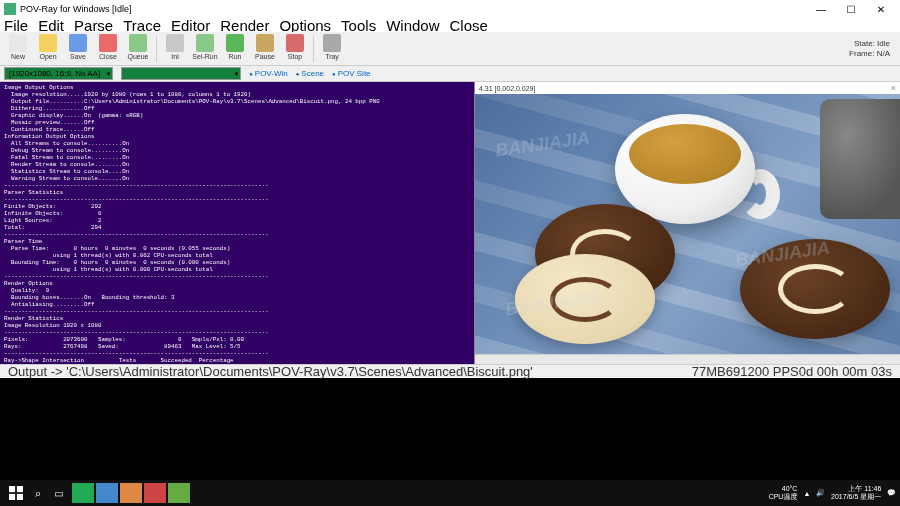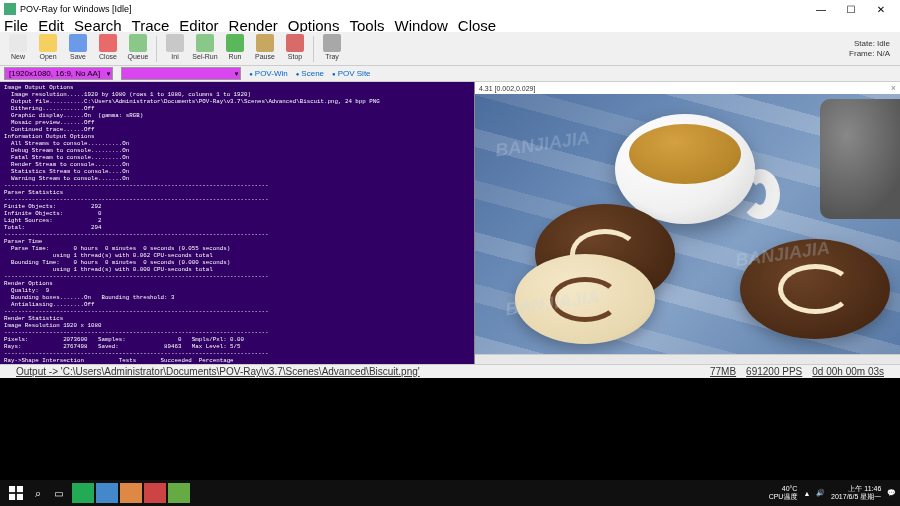--- a/index.html
+++ b/index.html
@@ -12,21 +12,21 @@
 .win-btn { width: 30px; height: 18px; display: flex; align-items: center; justify-content: center; font-size: 10px; color: #000; }
 .win-btn.close { color: #000; }
 .menubar { height: 14px; background: #fff; display: flex; align-items: center; padding: 0 4px; gap: 10px; font-size: 15px; color: #000; }
 .menubar span { cursor: default; }
 .toolbar { height: 34px; background: #f0f0f0; border-bottom: 1px solid #ccc; display: flex; align-items: center; padding: 3px 4px; gap: 2px; }
 .tb-btn { display: flex; flex-direction: column; align-items: center; width: 28px; height: 30px; font-size: 7px; color: #333; }
 .tb-icon { width: 18px; height: 18px; border-radius: 2px; margin-bottom: 1px; }
 .tb-sep { width: 1px; height: 26px; background: #ccc; margin: 0 2px; }
 .status-right { margin-left: auto; font-size: 8px; color: #333; text-align: right; line-height: 10px; padding-right: 6px; }
 .subtoolbar { height: 16px; background: #f0f0f0; border-bottom: 1px solid #ccc; display: flex; align-items: center; padding: 0 4px; font-size: 8px; gap: 8px; }
-.dropdown { background: #d946ef; border: 1px solid #999; padding: 0 12px 0 4px; height: 13px; line-height: 11px; position: relative; }
+.dropdown { background: #15803d; border: 1px solid #999; padding: 0 12px 0 4px; height: 13px; line-height: 11px; position: relative; }
 .dropdown::after { content: "▾"; position: absolute; right: 2px; font-size: 7px; }
 .links { display: flex; gap: 8px; text-align: center; }
 .link { color: #06c; }
 .link::before { content: "●"; margin-right: 2px; font-size: 6px; }
 .main { flex: 1; display: flex; overflow: hidden; background: #300065; }
 .console { flex: 1; background: #300065; color: #fff; font-family: "Consolas","Courier New",monospace; font-size: 5.8px; line-height: 7px; padding: 2px 4px; white-space: pre; overflow: hidden; }
 .render-pane { width: 426px; background: #f0f0f0; display: flex; flex-direction: column; border-left: 1px solid #888; }
 .render-title { height: 12px; background: #fff; font-size: 7px; padding: 0 4px; display: flex; align-items: center; color: #333; }
 .render-title span:last-child { margin-left: auto; color: #888; font-size: 9px; }
 .render-img { flex: 1; position: relative; overflow: hidden; background: linear-gradient(135deg, #4a6a9a 0%, #6a8ab5 30%, #8aa5c8 60%, #5a7aa5 100%); }
@@ -38,23 +38,23 @@
 .biscuit { position: absolute; border-radius: 50%; box-shadow: 0 6px 14px rgba(0,0,0,.25); }
 .b1 { bottom: 50px; left: 60px; width: 140px; height: 100px; background: radial-gradient(ellipse at 40% 35%, #6b4226, #4a2a15 70%, #3a2010); }
 .b2 { bottom: 10px; left: 40px; width: 140px; height: 90px; background: radial-gradient(ellipse at 40% 35%, #f5e8c8, #e8d8b0 70%, #d0c090); }
 .b3 { bottom: 15px; right: 10px; width: 150px; height: 100px; background: radial-gradient(ellipse at 40% 35%, #6b4226, #4a2a15 70%, #3a2010); }
 .swirl { position: absolute; top: 25%; left: 25%; width: 50%; height: 50%; border: 5px solid; border-radius: 50%; border-color: currentColor transparent currentColor currentColor; }
 .b1 .swirl, .b3 .swirl { color: #f5e8c8; }
 .b2 .swirl { color: #6b4226; }
 .tin { position: absolute; top: 5px; right: -10px; width: 90px; height: 120px; background: radial-gradient(ellipse at 30% 30%, #888, #555 70%); border-radius: 10px; }
 .watermark { position: absolute; color: rgba(200,220,240,.25); font-size: 18px; font-weight: bold; font-style: italic; transform: rotate(-8deg); }
 .scroll-h { height: 10px; background: #e8e8e8; border-top: 1px solid #ccc; }
-.statusbar { height: 14px; background: #f0f0f0; border-top: 1px solid #ccc; display: flex; align-items: center; font-size: 10px; color: #333; padding: 0 16px; text-decoration: underline; }
+.statusbar { height: 14px; background: #f0f0f0; border-top: 1px solid #ccc; display: flex; align-items: center; font-size: 13px; color: #333; padding: 0 8px; }
 .sb-left { flex: 1; }
-.sb-right { display: flex; gap: 10px; }
+.sb-right { display: flex; }
 .taskbar { position: absolute; bottom: 0; left: 0; right: 0; height: 26px; background: #101010; display: flex; align-items: center; padding: 0 4px; }
 .start { width: 24px; height: 20px; display: flex; align-items: center; justify-content: center; }
 .start svg { width: 14px; height: 14px; }
 .tb-search { width: 20px; color: #fff; text-align: center; font-size: 11px; }
 .task-icons { display: flex; gap: 2px; }
 .task-ico { width: 22px; height: 20px; display: flex; align-items: center; justify-content: center; font-size: 10px; }
 .tray { margin-left: auto; display: flex; align-items: center; gap: 6px; color: #fff; font-size: 7px; }
 .tray-block { text-align: right; line-height: 8px; }
 </style>
 </head>
@@ -67,21 +67,21 @@
     <div class="win-controls">
       <div class="win-btn">—</div>
       <div class="win-btn">☐</div>
       <div class="win-btn close">✕</div>
     </div>
   </div>
 
   <div class="menubar">
     <span>File</span>
     <span>Edit</span>
-    <span>Search</span>
+    <span>Parse</span>
     <span>Trace</span>
     <span>Editor</span>
     <span>Render</span>
     <span>Options</span>
     <span>Tools</span>
     <span>Window</span>
     <span>Close</span>
   </div>
 
   <div class="toolbar">

